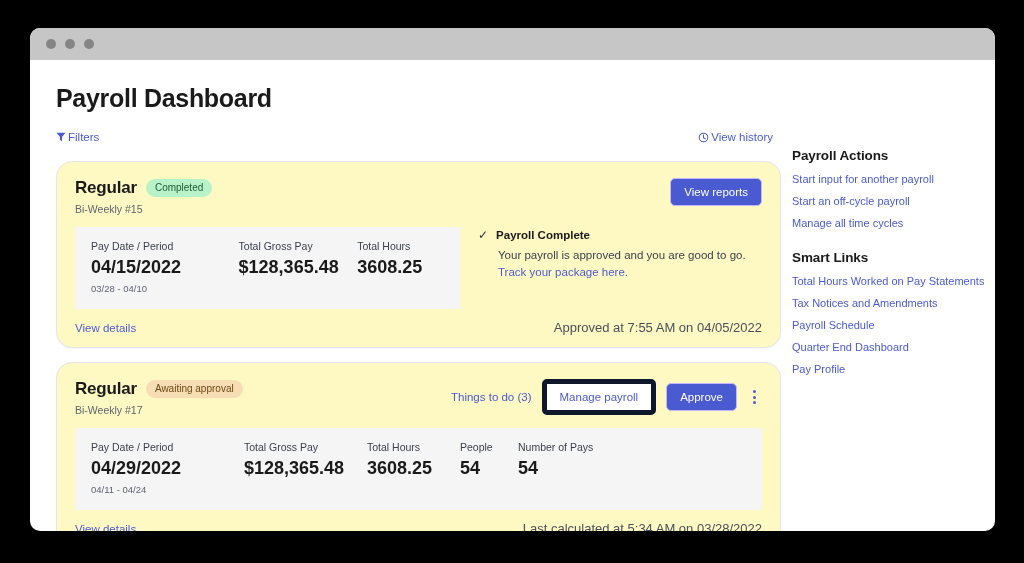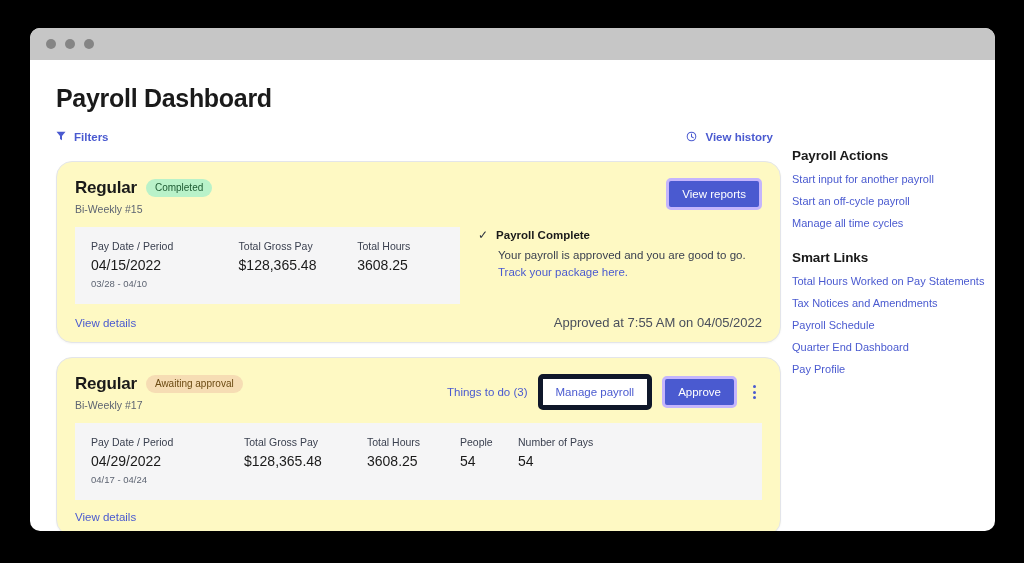--- a/index.html
+++ b/index.html
@@ -59,21 +59,21 @@
     justify-content: space-between;
     padding-right: 8px;
     height: 20px;
   }
   .link {
     color: #4a5ad0;
     font-size: 11.5px;
     text-decoration: none;
     cursor: pointer;
   }
-  .tool-link { display: flex; gap: 8px; font-weight: 700; }
+  .tool-link { display: flex; align-items: center; gap: 2px; font-weight: 400; }
   .icon-svg { display: block; }
 
   
   .card {
     border: 1px solid #e3e5ea;
     border-radius: 16px;
     background: #fef9c3;
     margin-top: 14px;
     padding: 16px 18px 12px 18px;
     box-shadow: 0 1px 2px rgba(0,0,0,0.04);
@@ -110,41 +110,41 @@
   .head-actions { display: flex; align-items: center; gap: 10px; }
   .btn {
     font-size: 11.5px;
     border-radius: 5px;
     padding: 7px 13px;
     cursor: pointer;
     font-weight: 500;
     white-space: nowrap;
     font-family: "Liberation Sans", sans-serif;
   }
-  .btn-primary { background: #4a5ad0; color: #ffffff; border: 3px solid #c4b5fd; }
+  .btn-primary { background: #4a5ad0; color: #ffffff; border: 1px solid #c4b5fd; }
   .btn-outline { background: #ffffff; color: #4a5ad0; border: 5px solid #0f172a; }
   .kebab {
     display: flex; flex-direction: column; gap: 2.5px;
     padding: 4px 6px; cursor: pointer;
   }
   .kebab i { width: 3px; height: 3px; border-radius: 50%; background: #4a5ad0; display: block; }
 
   
   .card-body { display: flex; margin-top: 12px; }
   .stats {
     background: #f5f5f6;
     padding: 13px 16px 15px 16px;
     display: flex;
     gap: 3px;
   }
   .stats-narrow { width: 385px; }
   .stats-wide { width: 100%; }
   .stat { min-width: 0; }
   .stat-label { font-size: 10.5px; color: #3b4150; margin-bottom: 5px; white-space: nowrap; }
-  .stat-value { font-size: 14px; font-weight: normal; color: #1a1a1a; white-space: nowrap; }
+  .stat-value { font-size: 18px; font-weight: bold; color: #1a1a1a; white-space: nowrap; }
   .stat-extra { font-size: 9.5px; color: #5d6472; margin-top: 5px; white-space: nowrap; }
 
   .note { padding: 2px 0 0 18px; flex: 1; }
   .note-head { display: flex; align-items: center; gap: 8px; }
   .check { color: #2f3542; font-size: 12px; line-height: 1; }
   .note-title { font-size: 11.5px; font-weight: bold; color: #1a1a1a; }
   .note-text {
     font-size: 11.5px; color: #3b4150;
     margin-top: 6px; line-height: 1.5;
     padding-left: 20px; max-width: 330px;
@@ -279,21 +279,21 @@
                   <i></i>
                 </span>
             </div>
           </div>
 
           <div class="card-body">
             <div class="stats stats-wide">
               <div class="stat" style="width:150px">
                 <div class="stat-label">Pay Date / Period</div>
                 <div class="stat-value">04/29/2022</div>
-                <div class="stat-extra">04/17 - 04/24</div>
+                <div class="stat-extra">04/11 - 04/24</div>
               </div>
               <div class="stat" style="width:120px">
                 <div class="stat-label">Total Gross Pay</div>
                 <div class="stat-value">$128,365.48</div>
               </div>
               <div class="stat" style="width:90px">
                 <div class="stat-label">Total Hours</div>
                 <div class="stat-value">3608.25</div>
               </div>
               <div class="stat" style="width:55px">
@@ -302,20 +302,21 @@
               </div>
               <div class="stat" style="width:120px">
                 <div class="stat-label">Number of Pays</div>
                 <div class="stat-value">54</div>
               </div>
             </div>
           </div>
 
           <div class="card-foot">
             <a class="link">View details</a>
+            <span class="timestamp">Last calculated at 5:34 AM on 03/28/2022</span>
           </div>
         </div>
 
       </div>
 
       <div id="right-col">
 
 
         <div class="side-block">
           <div class="side-h">Payroll Actions</div>

